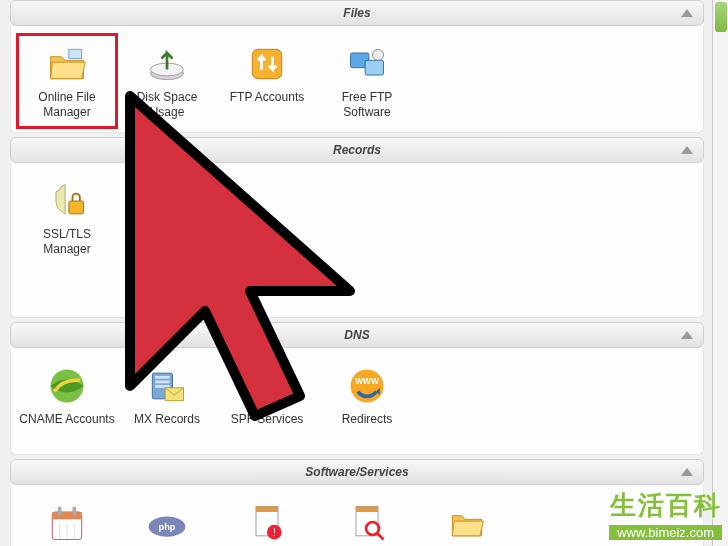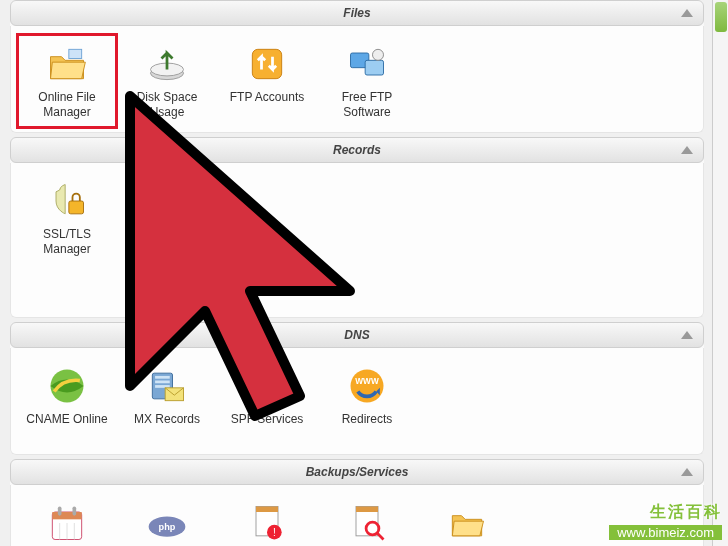--- a/index.html
+++ b/index.html
@@ -91,21 +91,21 @@
 }
 .watermark {
   position: absolute;
   right: 6px;
   bottom: 6px;
   text-align: right;
   z-index: 60;
   font-family: "Microsoft YaHei", Arial, sans-serif;
 }
 .watermark .line1 {
-  font-size: 16px;
+  font-size: 26px;
   font-weight: bold;
   color: #84c03a;
   text-shadow: 0 0 4px #fff, 0 0 2px #fff;
   letter-spacing: 2px;
 }
 .watermark .line2 {
   display: inline-block;
   background: #84c03a;
   color: #fff;
   font-size: 13px;
@@ -199,21 +199,21 @@
     <div class="panel-body">
       <div class="icons">
         <div class="icon-cell">
           <div class="icon-wrap">
             <svg viewBox="0 0 48 48">
                 <circle cx="24" cy="24" r="18" fill="#7ac143"></circle>
                 <path d="M6 24 Q24 10 42 24 Q24 38 6 24" fill="#4a9b1f"></path>
                 <path d="M10 30 Q20 16 38 18" stroke="#f4d03f" stroke-width="4" fill="none"></path>
               </svg>
           </div>
-          <div class="icon-label">CNAME Online</div>
+          <div class="icon-label">CNAME Accounts</div>
         </div>
         <div class="icon-cell">
           <div class="icon-wrap">
             <svg viewBox="0 0 48 48">
                 <rect x="8" y="10" width="22" height="28" rx="2" fill="#7aa7d4" stroke="#3b6a99"></rect>
                 <rect x="11" y="13" width="16" height="3" fill="#cfe4f6"></rect>
                 <rect x="11" y="18" width="16" height="3" fill="#cfe4f6"></rect>
                 <rect x="11" y="23" width="16" height="3" fill="#cfe4f6"></rect>
                 <rect x="22" y="26" width="20" height="14" fill="#f3e27a" stroke="#b89c2b"></rect>
                 <path d="M22 26 L32 34 L42 26" stroke="#b89c2b" fill="none"></path>
@@ -243,21 +243,21 @@
               </svg>
           </div>
           <div class="icon-label">Redirects</div>
         </div>
       </div>
     </div>
   </div>
 
   <div class="panel">
     <div class="panel-header">
-      <span>Backups/Services</span>
+      <span>Software/Services</span>
       <span class="collapse"></span>
     </div>
     <div class="panel-body">
       <div class="icons">
         <div class="icon-cell">
           <div class="icon-wrap">
             <svg viewBox="0 0 48 48">
                 <rect x="8" y="12" width="32" height="30" rx="3" fill="#fff" stroke="#c46"></rect>
                 <rect x="8" y="12" width="32" height="8" fill="#d85"></rect>
                 <line x1="16" y1="24" x2="16" y2="42" stroke="#ddd"></line>

